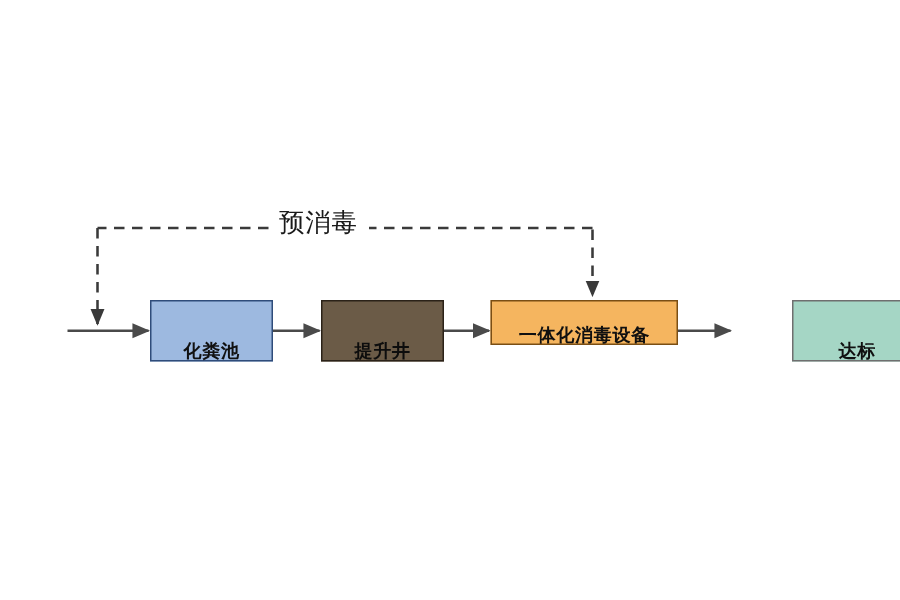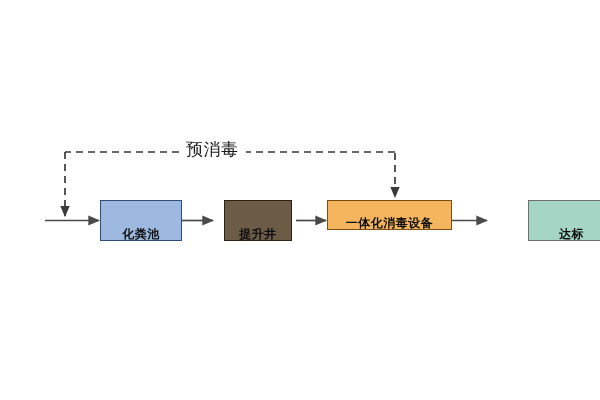--- a/index.html
+++ b/index.html
@@ -81,21 +81,21 @@
 
       <line x1="65" y1="152" x2="65" y2="216" stroke="#3A3A3A" stroke-width="1.7" stroke-dasharray="7,5" marker-end="url(#arrow-dashed)"></line>
     </g>
   </svg>
 
   <div class="node-box" style="left:100px; top:200px; width:82px; height:41px;
               background:#9DB9E0; border:1.6px solid #2F4C7A; color:#101010;">
     <span>化粪池</span>
   </div>
 
-  <div class="node-box" style="left:224px; top:200px; width:68px; height:41px;
+  <div class="node-box" style="left:214px; top:200px; width:82px; height:41px;
               background:#6B5B47; border:1.6px solid #2B2218; color:#0D0D0D;">
     <span>提升井</span>
   </div>
 
   <div class="node-box" style="left:327px; top:200px; width:125px; height:30px;
               background:#F5B55F; border:1.6px solid #7A4E14; color:#101010;">
     <span>一体化消毒设备</span>
   </div>
 
   <div class="node-box" style="left:488px; top:200px; width:87px; height:41px;

